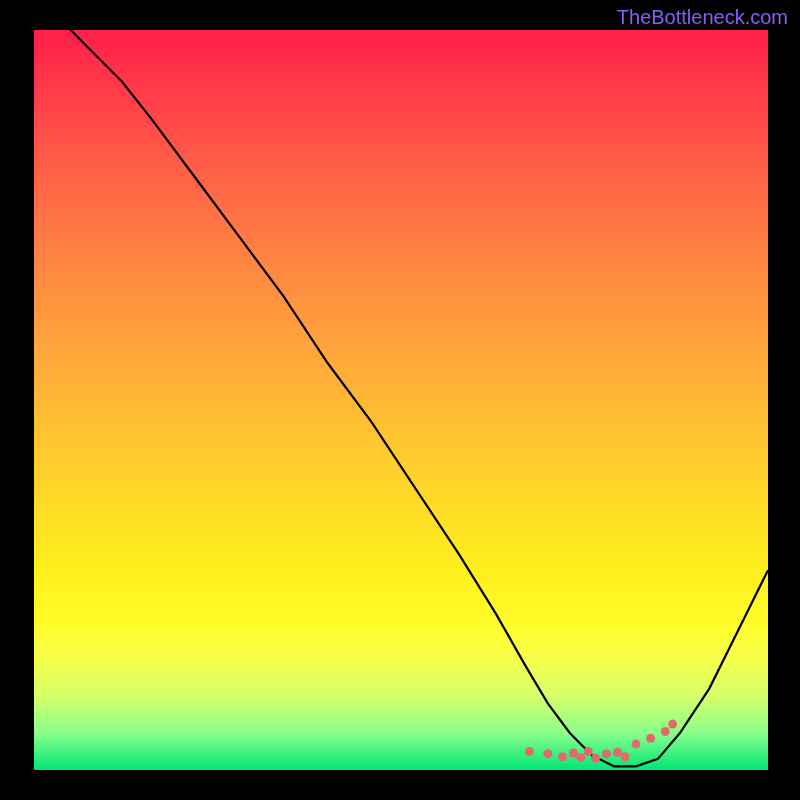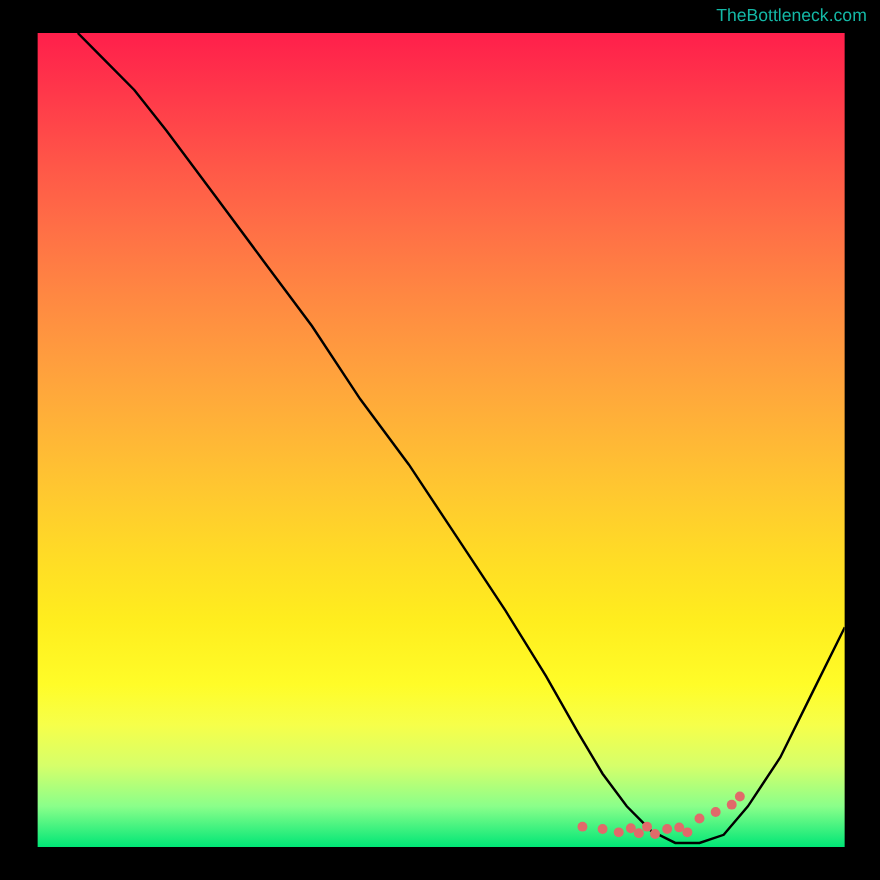--- a/index.html
+++ b/index.html
@@ -7,22 +7,22 @@
     width: 800px;
     height: 800px;
     background: #000;
     position: relative;
     font-family: Arial, sans-serif;
   }
   .watermark {
     position: absolute;
     top: 6px;
     right: 12px;
-    color: #14b8a6;
-    font-size: 16px;
+    color: #8b5cf6;
+    font-size: 20px;
     font-weight: 500;
     z-index: 10;
   }
   .plot-area {
     position: absolute;
     left: 34px;
     top: 30px;
     width: 734px;
     height: 740px;
     overflow: hidden;

